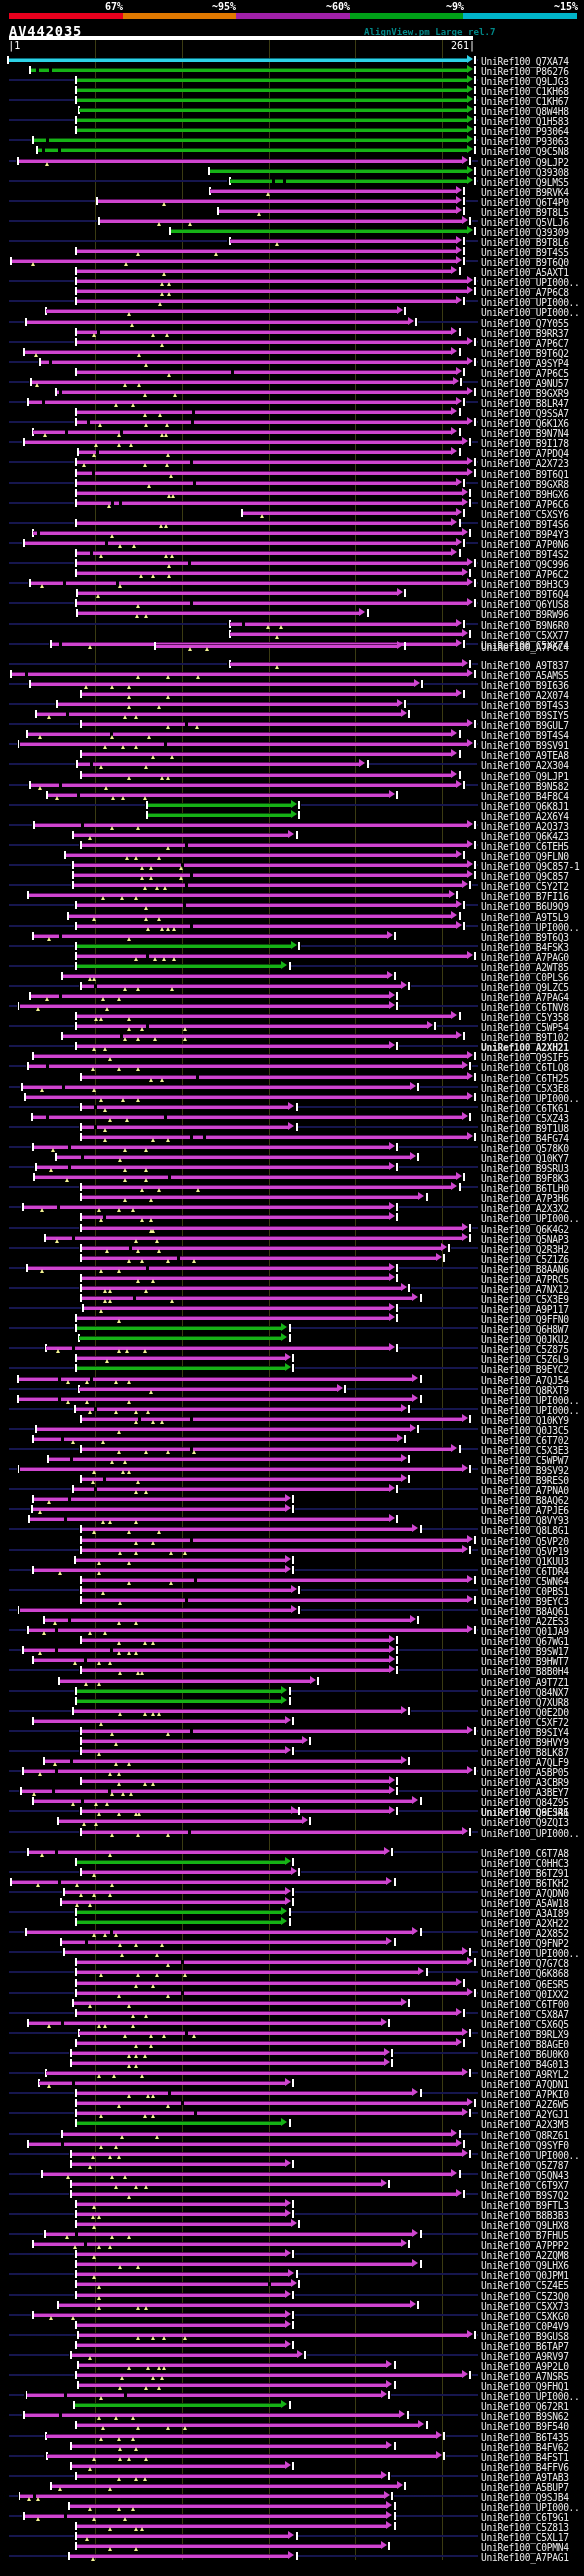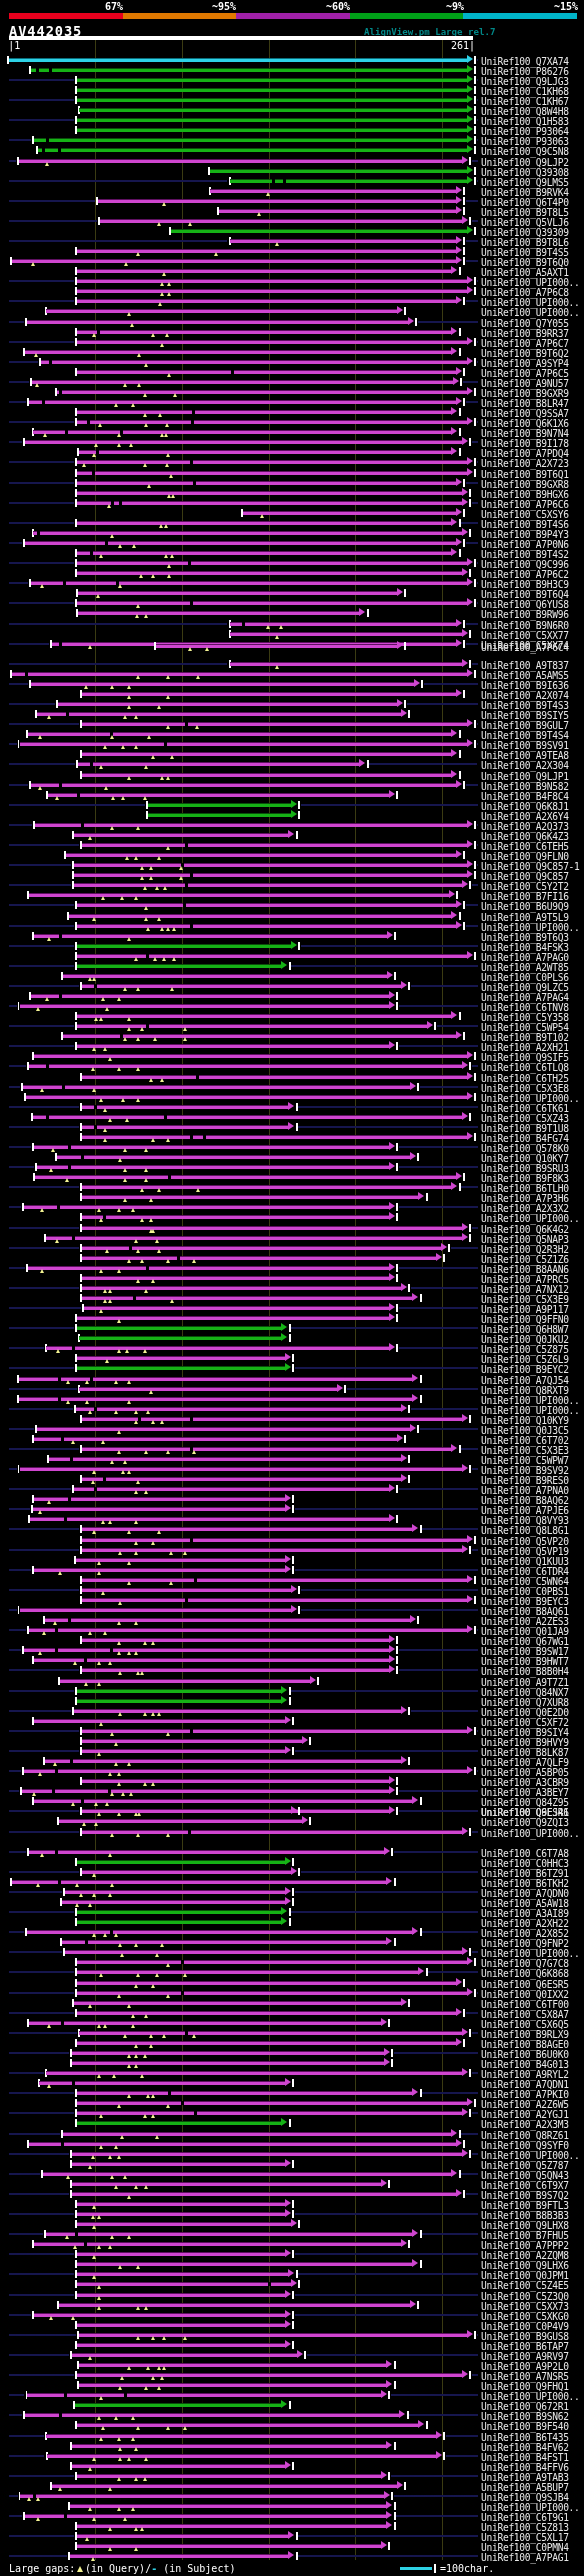--- a/index.html
+++ b/index.html
@@ -1071,21 +1071,21 @@
         <div class="bar m" style="left:63px;width:394px"></div>
         <div class="gapmark" style="left:120px"></div>
         <div class="arrow m" style="left:456px"></div>
         <div class="tick" style="left:463px"></div>
         <div class="trimark" style="left:123px"></div>
         <div class="trimark" style="left:136px"></div>
         <div class="trimark" style="left:153px"></div>
         <div class="trimark" style="left:183px"></div>
         <span class="hlabel">UniRef100_B9T102</span>
       </div>
-      <div class="row" style="top: 1041px;">
+      <div class="row" style="top: 1041px; font-weight: bold;">
         <div class="navy" style="left:9.1px;width:65px"></div>
         <div class="tick" style="left:75px"></div>
         <div class="bar m" style="left:77px;width:313px"></div>
         <div class="arrow m" style="left:389px"></div>
         <div class="tick" style="left:396px"></div>
         <div class="navy" style="left:399px;width:79px"></div>
         <div class="trimark" style="left:92px"></div>
         <div class="trimark" style="left:103px"></div>
         <span class="hlabel">UniRef100_A2XH21</span>
       </div>
@@ -2680,20 +2680,14 @@
         <div class="tick" style="left:68px"></div>
         <div class="bar m" style="left:70px;width:219px"></div>
         <div class="arrow m" style="left:288px"></div>
         <div class="tick" style="left:296px"></div>
         <div class="navy" style="left:298px;width:180px"></div>
         <div class="trimark" style="left:91px"></div>
         <span class="hlabel">UniRef100_A7PAG1</span>
       </div>
     </div>
 
-  <div id="legend">
-    <span class="txt" id="legend-left"><span>Large gaps:</span><span class="leg-tri"></span><span>(in Query)/</span><span class="leg-dash">-</span><span> (in Subject)</span></span>
-    <div id="legend-scalebar"></div>
-    <div id="legend-scalebar-tick"></div>
-    <span class="txt" id="legend-scalebar-label">=100char.</span>
-  </div>
 </div>
 
 
 </body></html>

